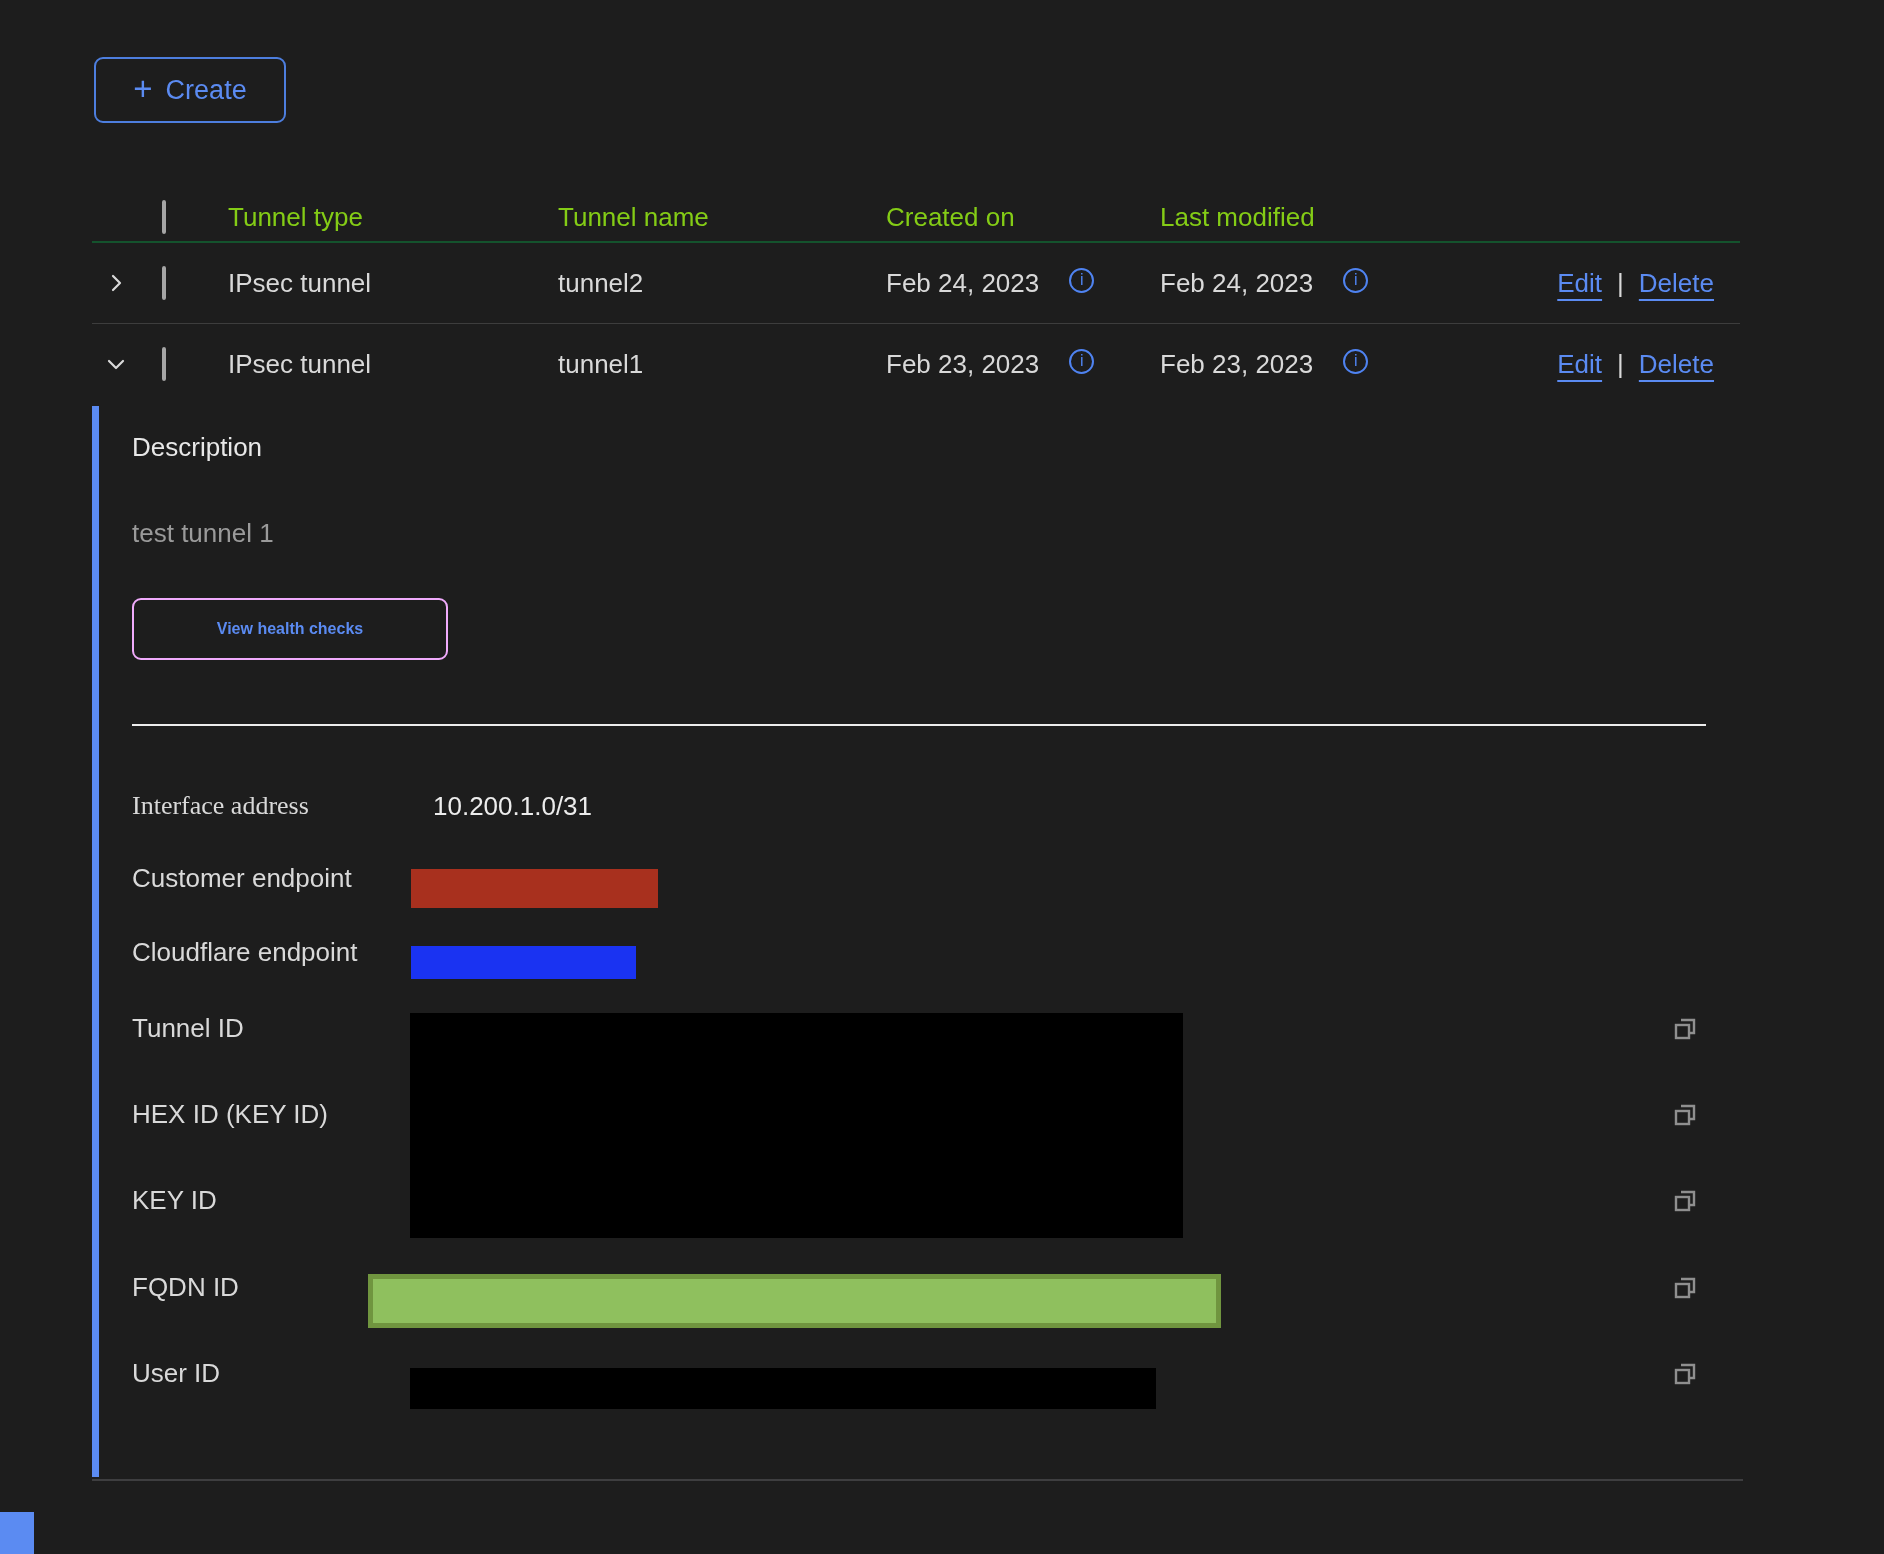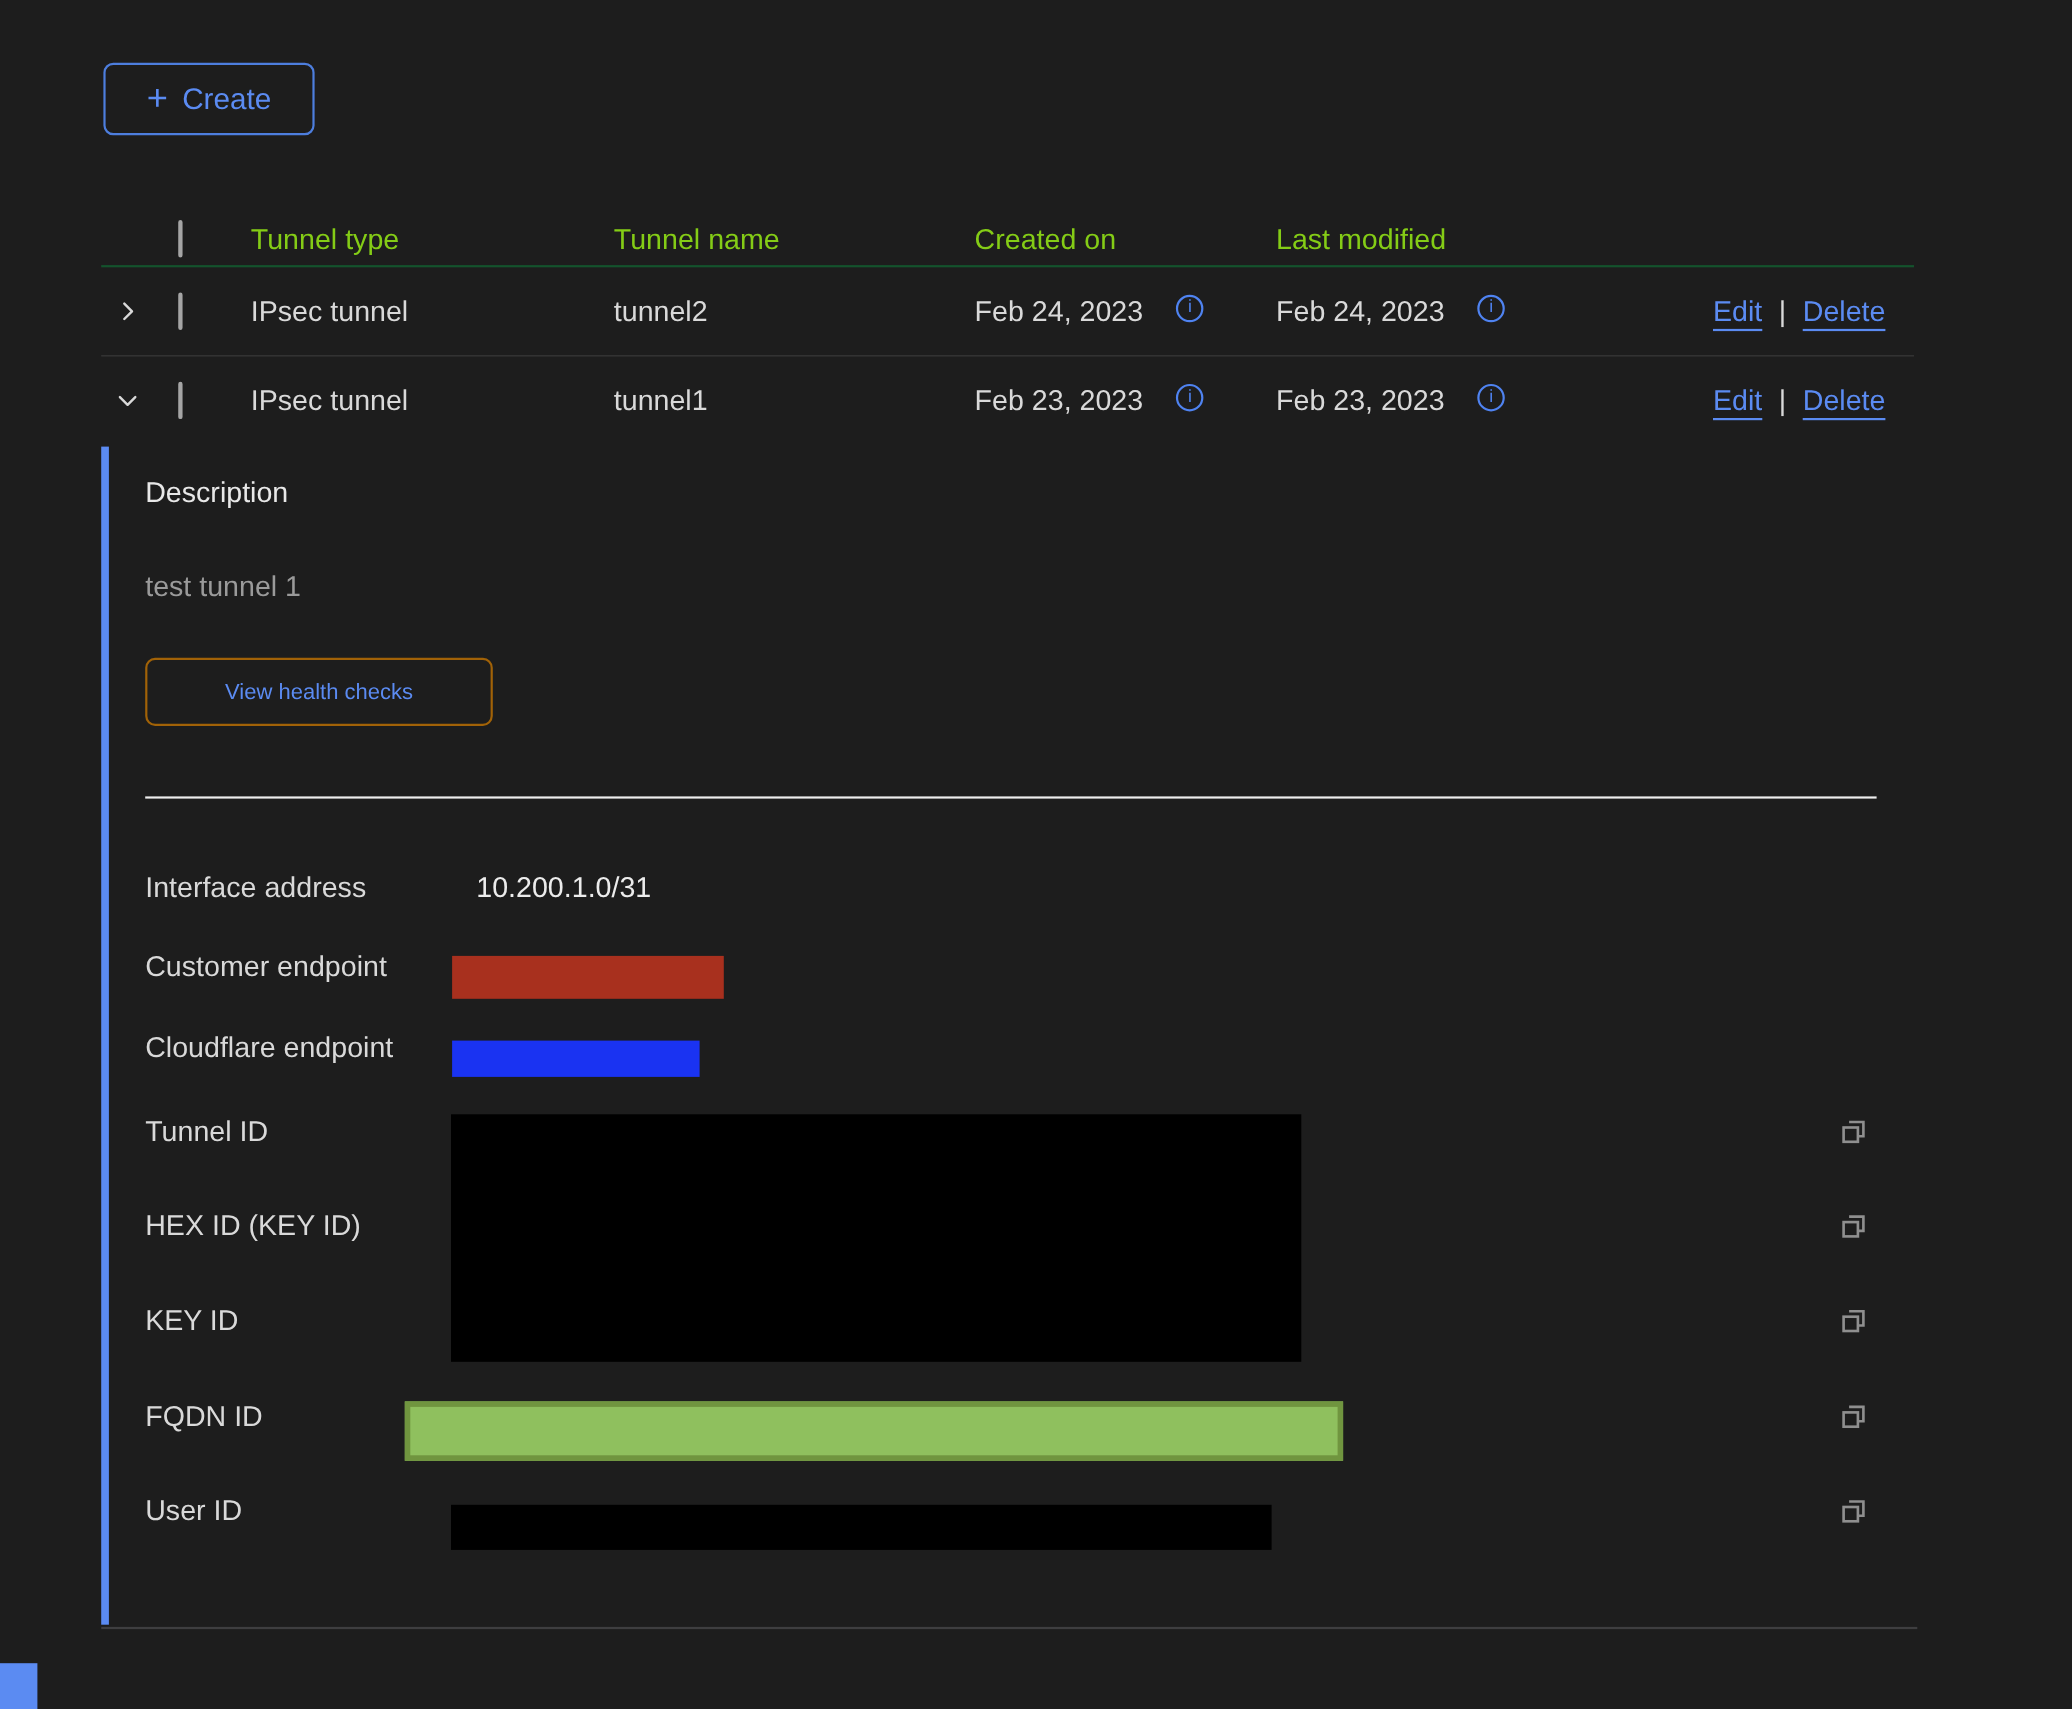--- a/index.html
+++ b/index.html
@@ -41,26 +41,26 @@
   .link { color:#5b8bf2; text-decoration:underline; text-underline-offset:7px; cursor:pointer; }
   .sep { color:#d9d9d9; }
 
   
   .panel { position:absolute; left:92px; top:402px; width:1651px; height:1081px; font-size:26px; }
   .accent-bar { position:absolute; left:0; top:4px; width:7px; height:1071px; background:#5b8bf2; }
   .desc-label { position:absolute; left:40px; top:30px; color:#e8e8e8;text-align:right; }
   .desc-value { position:absolute; left:40px; top:116px; color:#9a9a9a; }
   .health-btn {
     position:absolute; left:40px; top:196px; width:316px; height:62px;
-    background:transparent; border:2px solid #a16207; border-radius:9px;
-    color:#5b8bf2; font-size:20px; font-family:inherit; cursor:pointer;
+    background:transparent; border:2px solid #f0abfc; border-radius:9px;
+    color:#5b8bf2; font-size:16px; font-family:inherit; cursor:pointer;font-weight:bold;
   }
   .divider-light { position:absolute; left:40px; top:322px; width:1574px; height:2px; background:#ededed; }
   .f-label { position:absolute; left:40px; color:#d9d9d9; }
-  .fl-interface { top:389px; } .fl-customer { top:461px; } .fl-cloudflare { top:535px; }
+  .fl-interface { top:389px;font-family:Liberation Serif, serif; } .fl-customer { top:461px; } .fl-cloudflare { top:535px; }
   .fl-tunnel { top:611px; }    .fl-hex { top:697px; }      .fl-key { top:783px; }
   .fl-fqdn { top:870px; }      .fl-user { top:956px; }
   .f-value { position:absolute; left:341px; top:389px; color:#ececec; }
   .rbox { position:absolute; }
   .box-red      { left:319px; top:467px; width:247px; height:39px; background:#a8301e; }
   .box-blue     { left:319px; top:544px; width:225px; height:33px; background:#1a33f2; }
   .box-black-lg { left:318px; top:611px; width:773px; height:225px; background:#000; }
   .box-green    { left:276px; top:872px; width:853px; height:54px; background:#8fc05e;
                   border:5px solid #70953f; box-sizing:border-box; }
   .box-black-sm { left:318px; top:966px; width:746px; height:41px; background:#000; }

